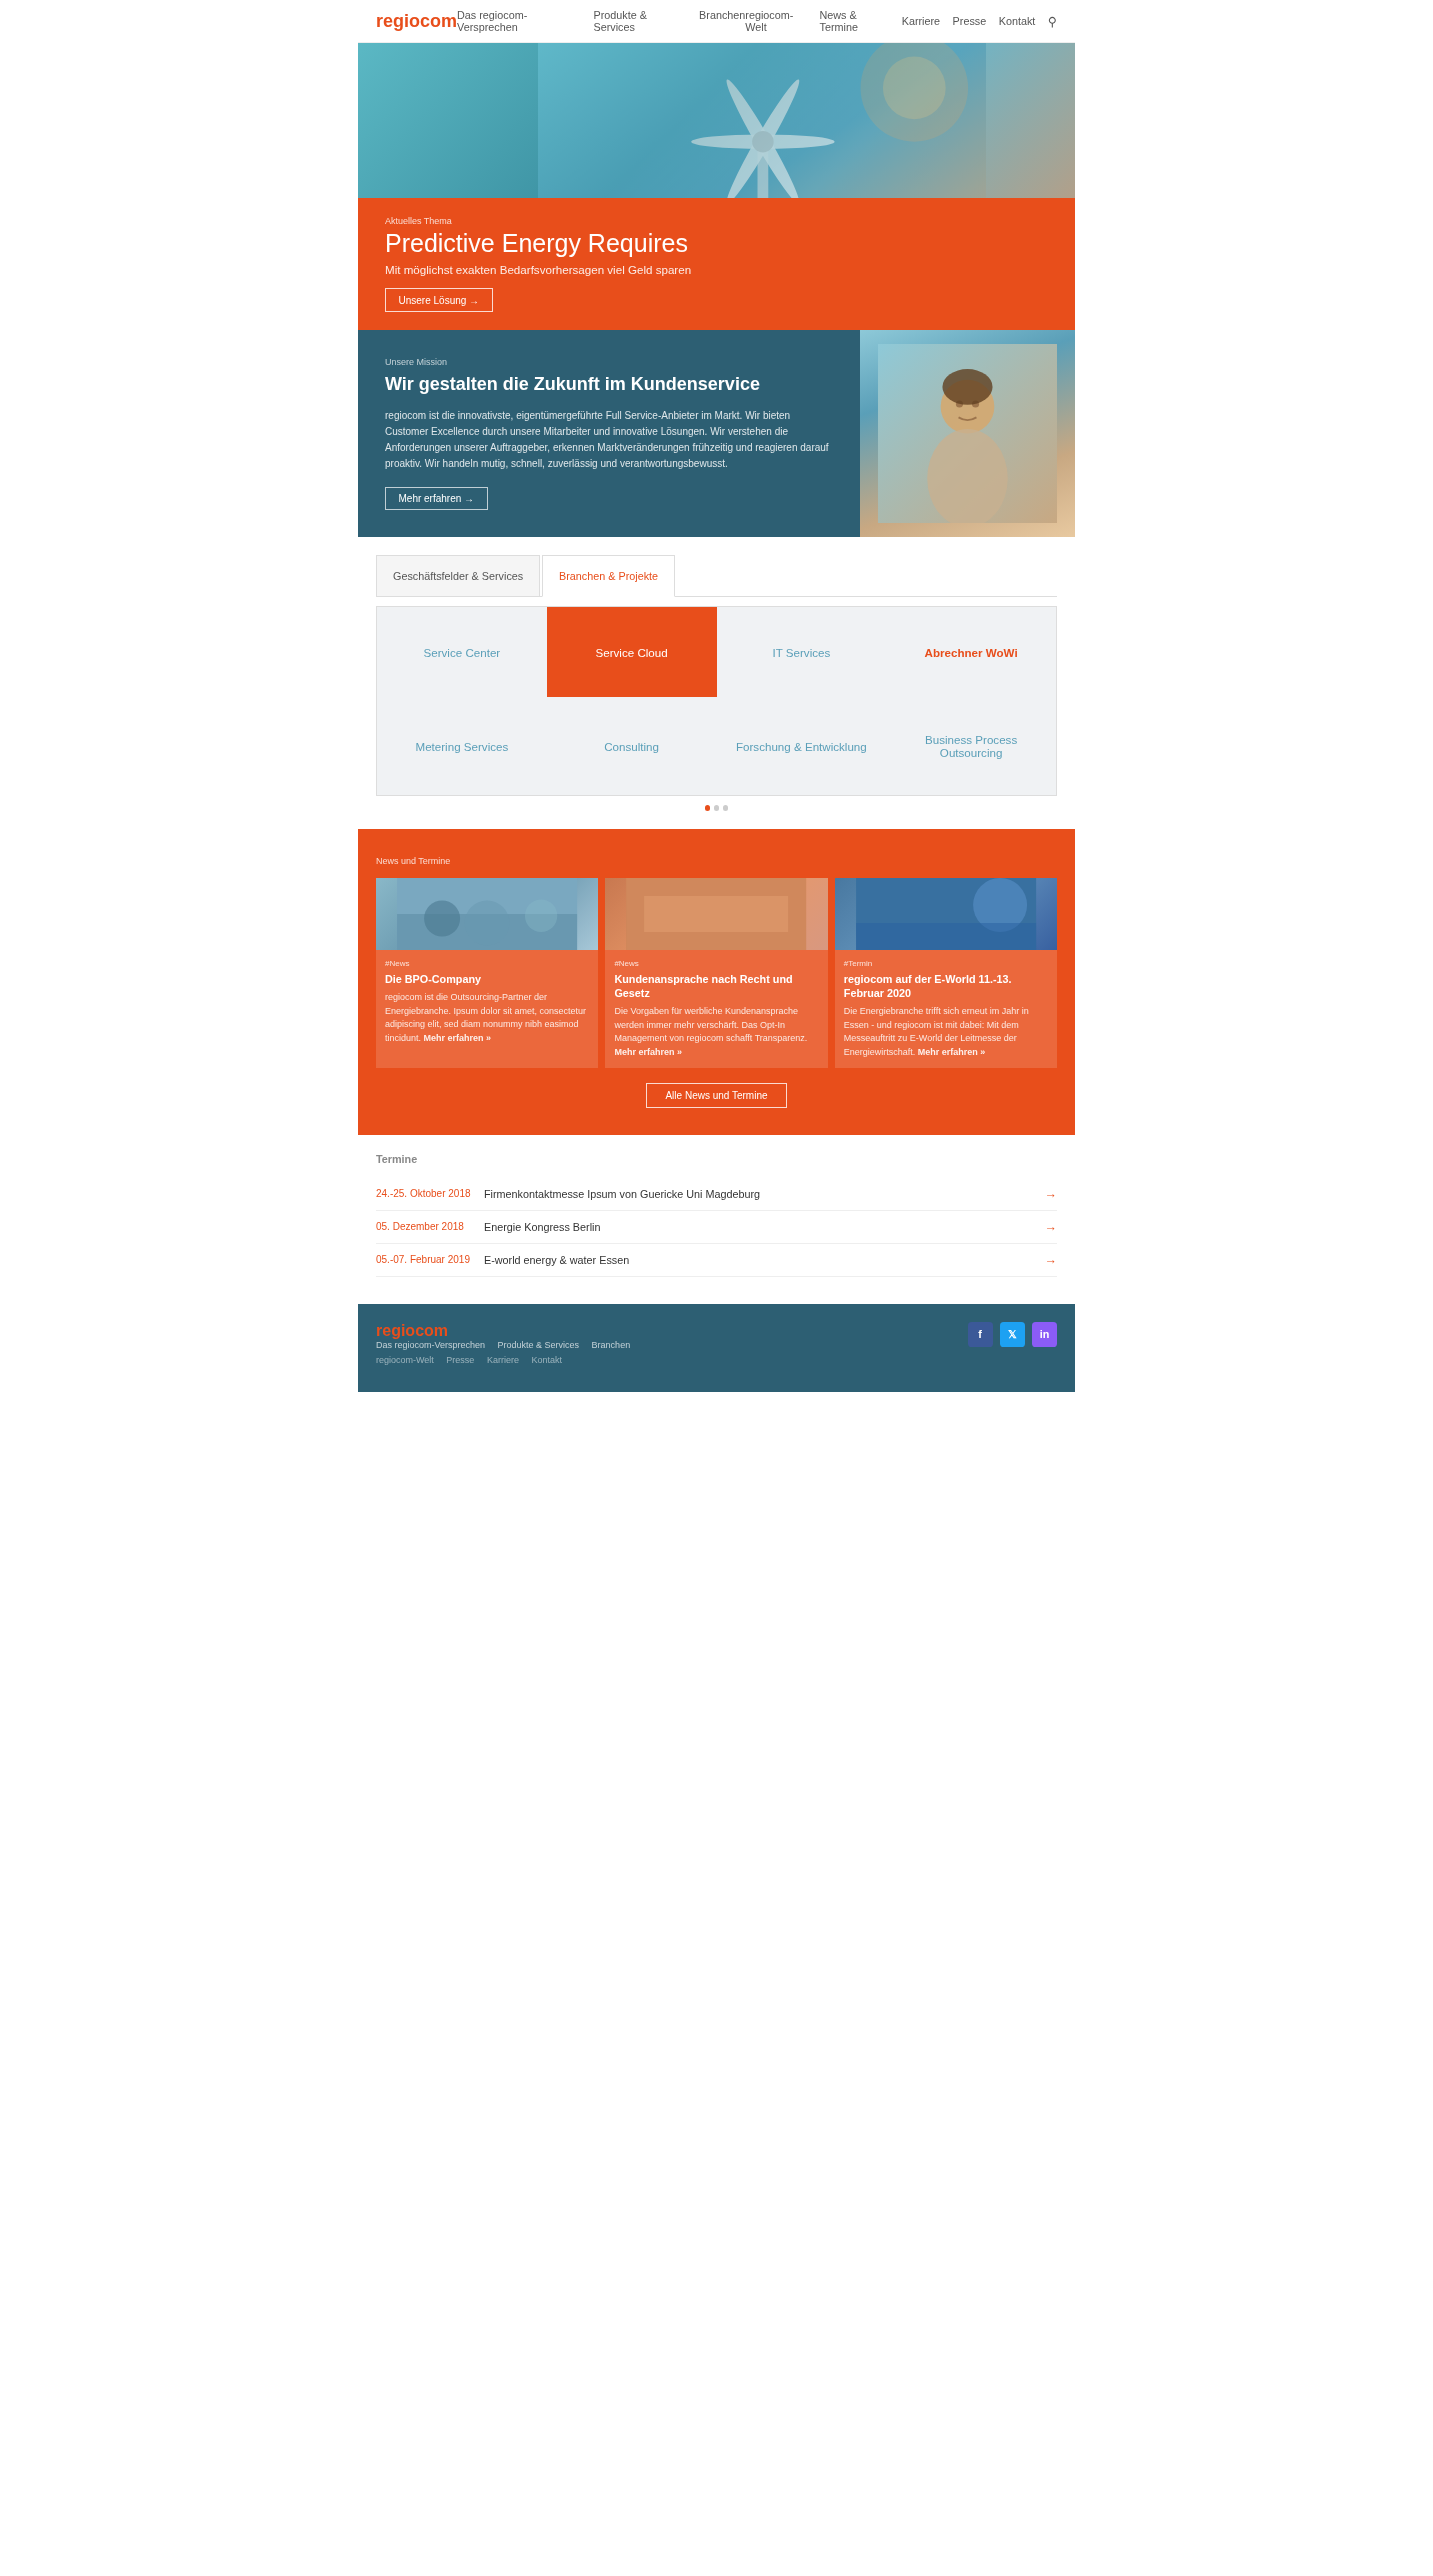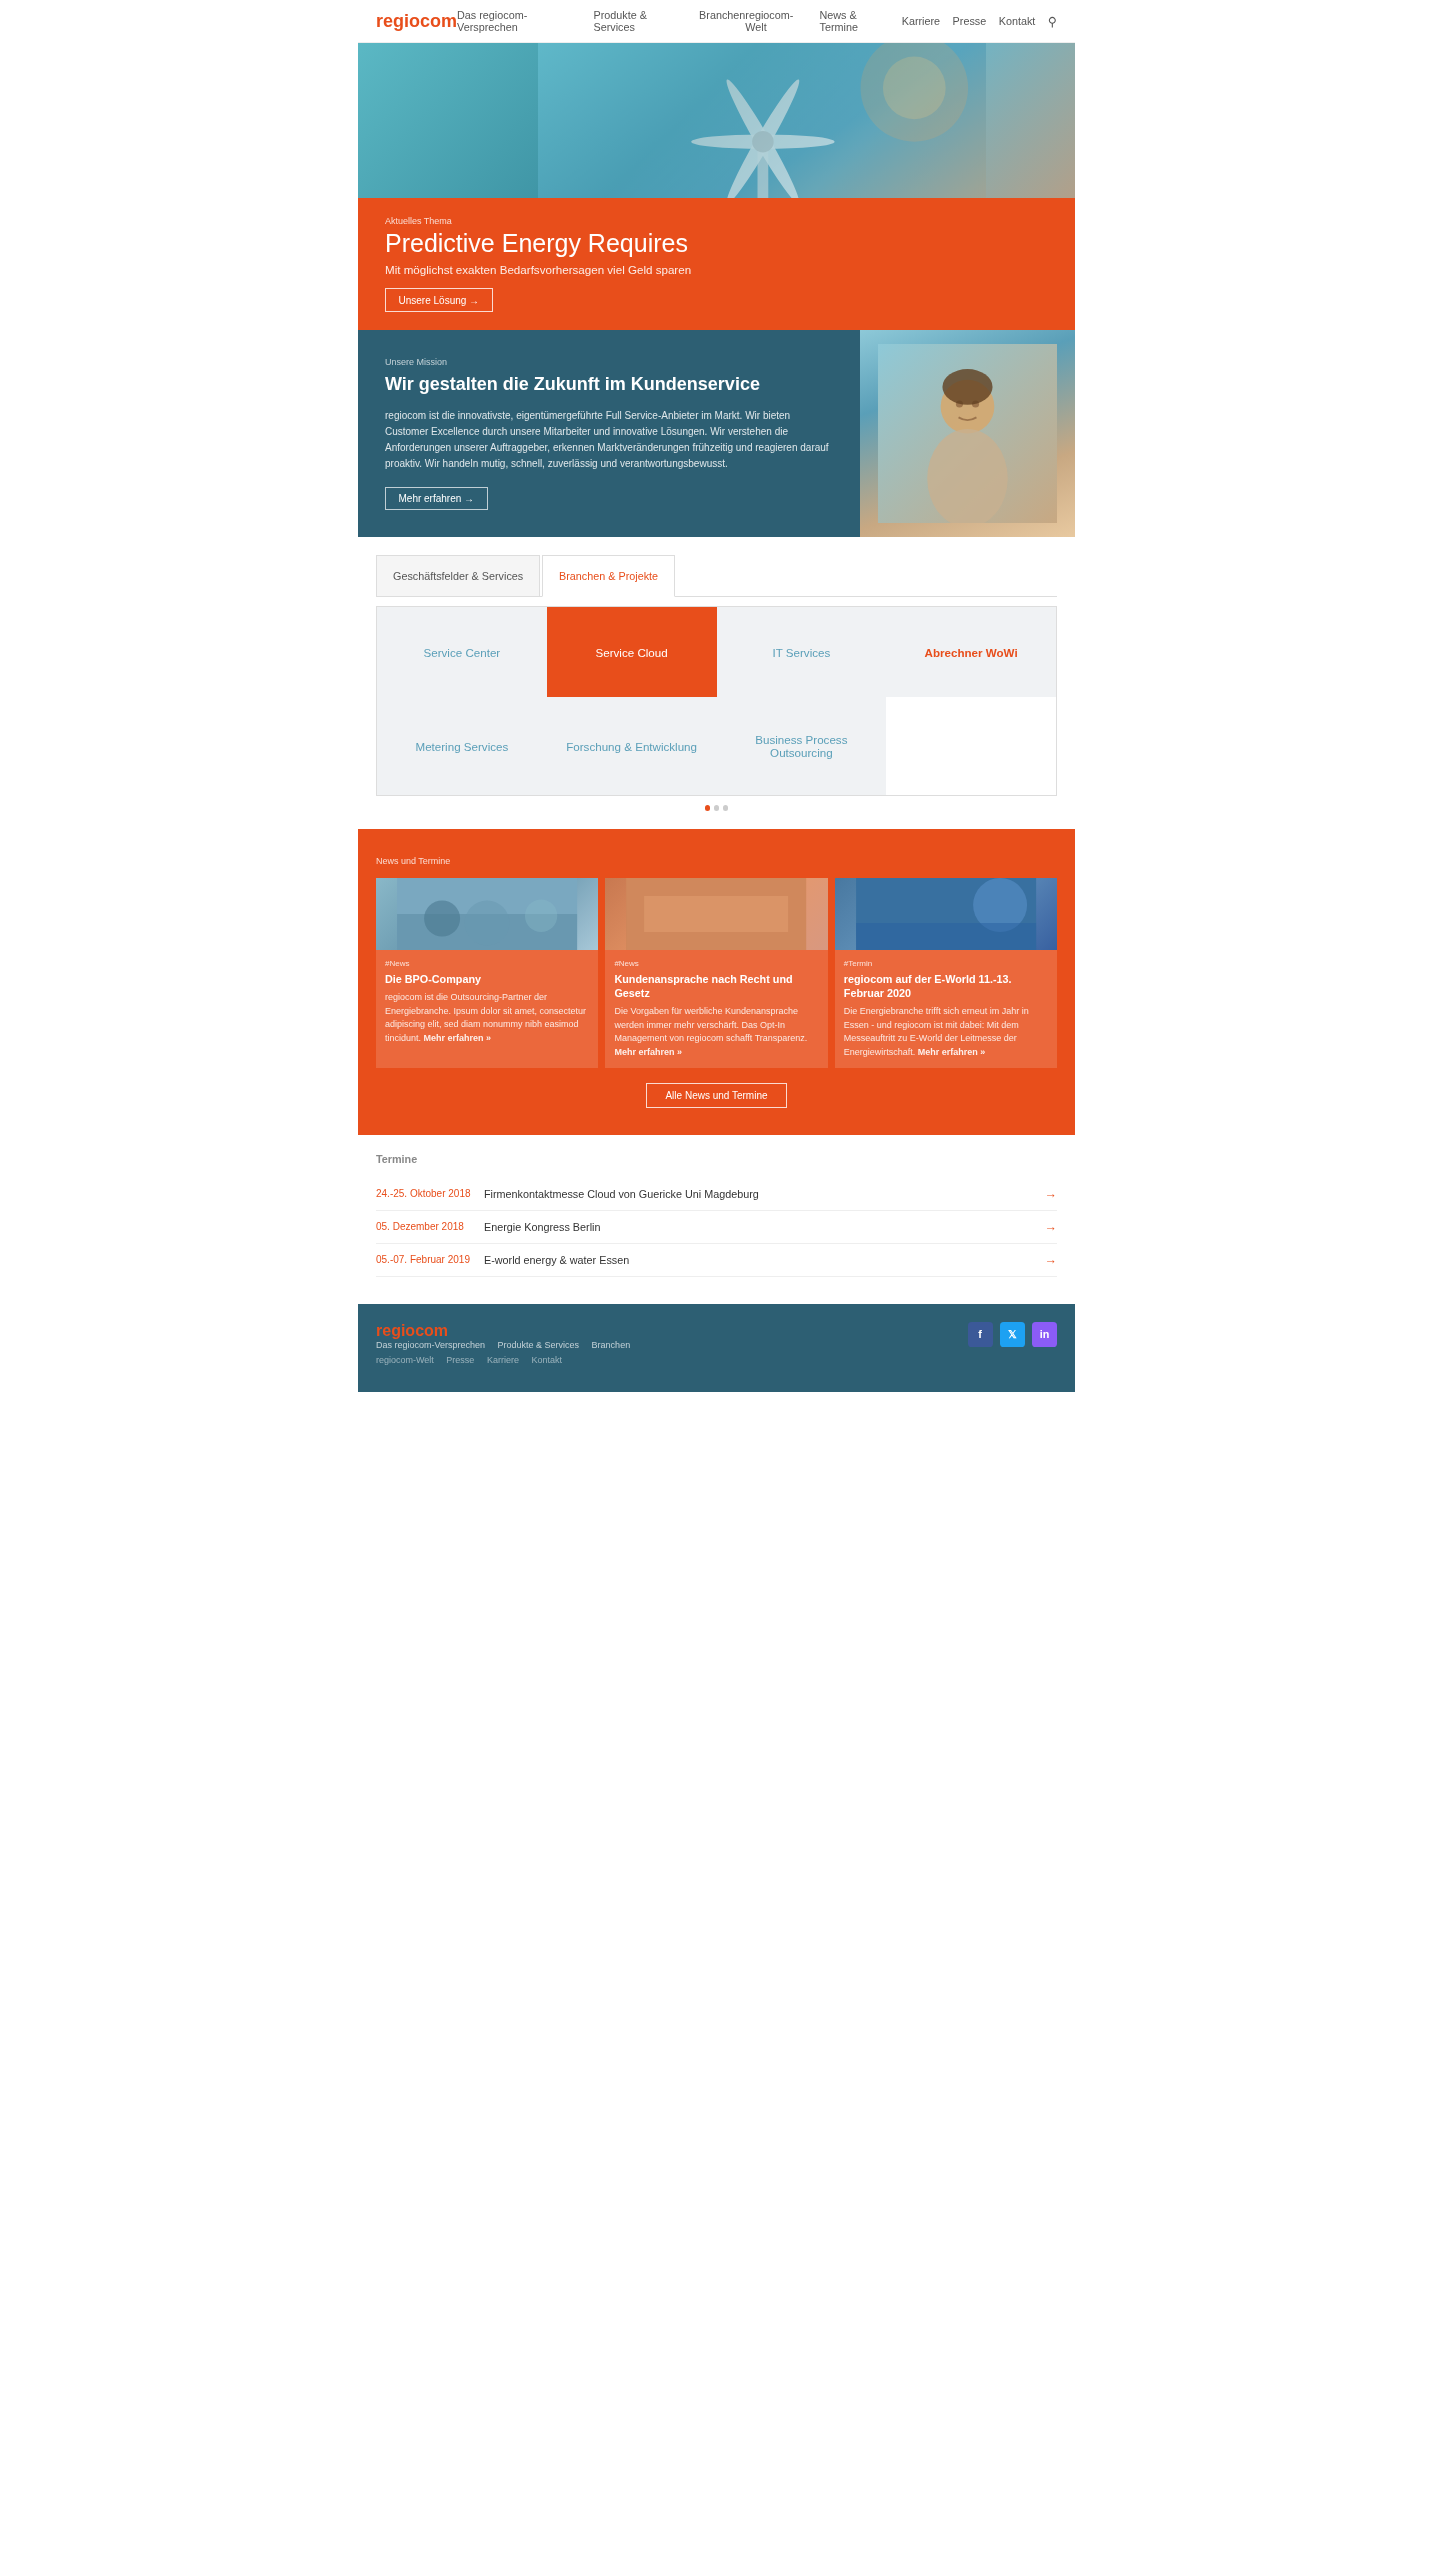--- a/index.html
+++ b/index.html
@@ -181,20 +181,21 @@
     <div class="tab active">Branchen &amp; Projekte</div>
   </div>
 </div>
 
 <div class="services-grid">
   <div class="service-item">Service Center</div>
   <div class="service-item active">Service Cloud</div>
   <div class="service-item">IT Services</div>
   <div class="service-item highlight">Abrechner WoWi</div>
   <div class="service-item">Metering Services</div>
+  <div class="service-item">Consulting</div>
   <div class="service-item">Forschung &amp; Entwicklung</div>
   <div class="service-item">Business Process Outsourcing</div>
 </div>
 
 <div class="grid-indicator">
   <div class="dot active"></div>
   <div class="dot"></div>
   <div class="dot"></div>
 </div>
 
@@ -260,21 +261,21 @@
   </div>
   <div style="text-align:center">
     <button class="news-all-btn">Alle News und Termine</button>
   </div>
 </section>
 
 <section class="termine-section">
   <div class="termine-title">Termine</div>
   <div class="termine-item">
     <div class="termine-date">24.-25. Oktober 2018</div>
-    <div class="termine-name">Firmenkontaktmesse Cloud von Guericke Uni Magdeburg</div>
+    <div class="termine-name">Firmenkontaktmesse Ipsum von Guericke Uni Magdeburg</div>
     <div class="termine-arrow">→</div>
   </div>
   <div class="termine-item">
     <div class="termine-date">05. Dezember 2018</div>
     <div class="termine-name">Energie Kongress Berlin</div>
     <div class="termine-arrow">→</div>
   </div>
   <div class="termine-item">
     <div class="termine-date">05.-07. Februar 2019</div>
     <div class="termine-name">E-world energy &amp; water Essen</div>

